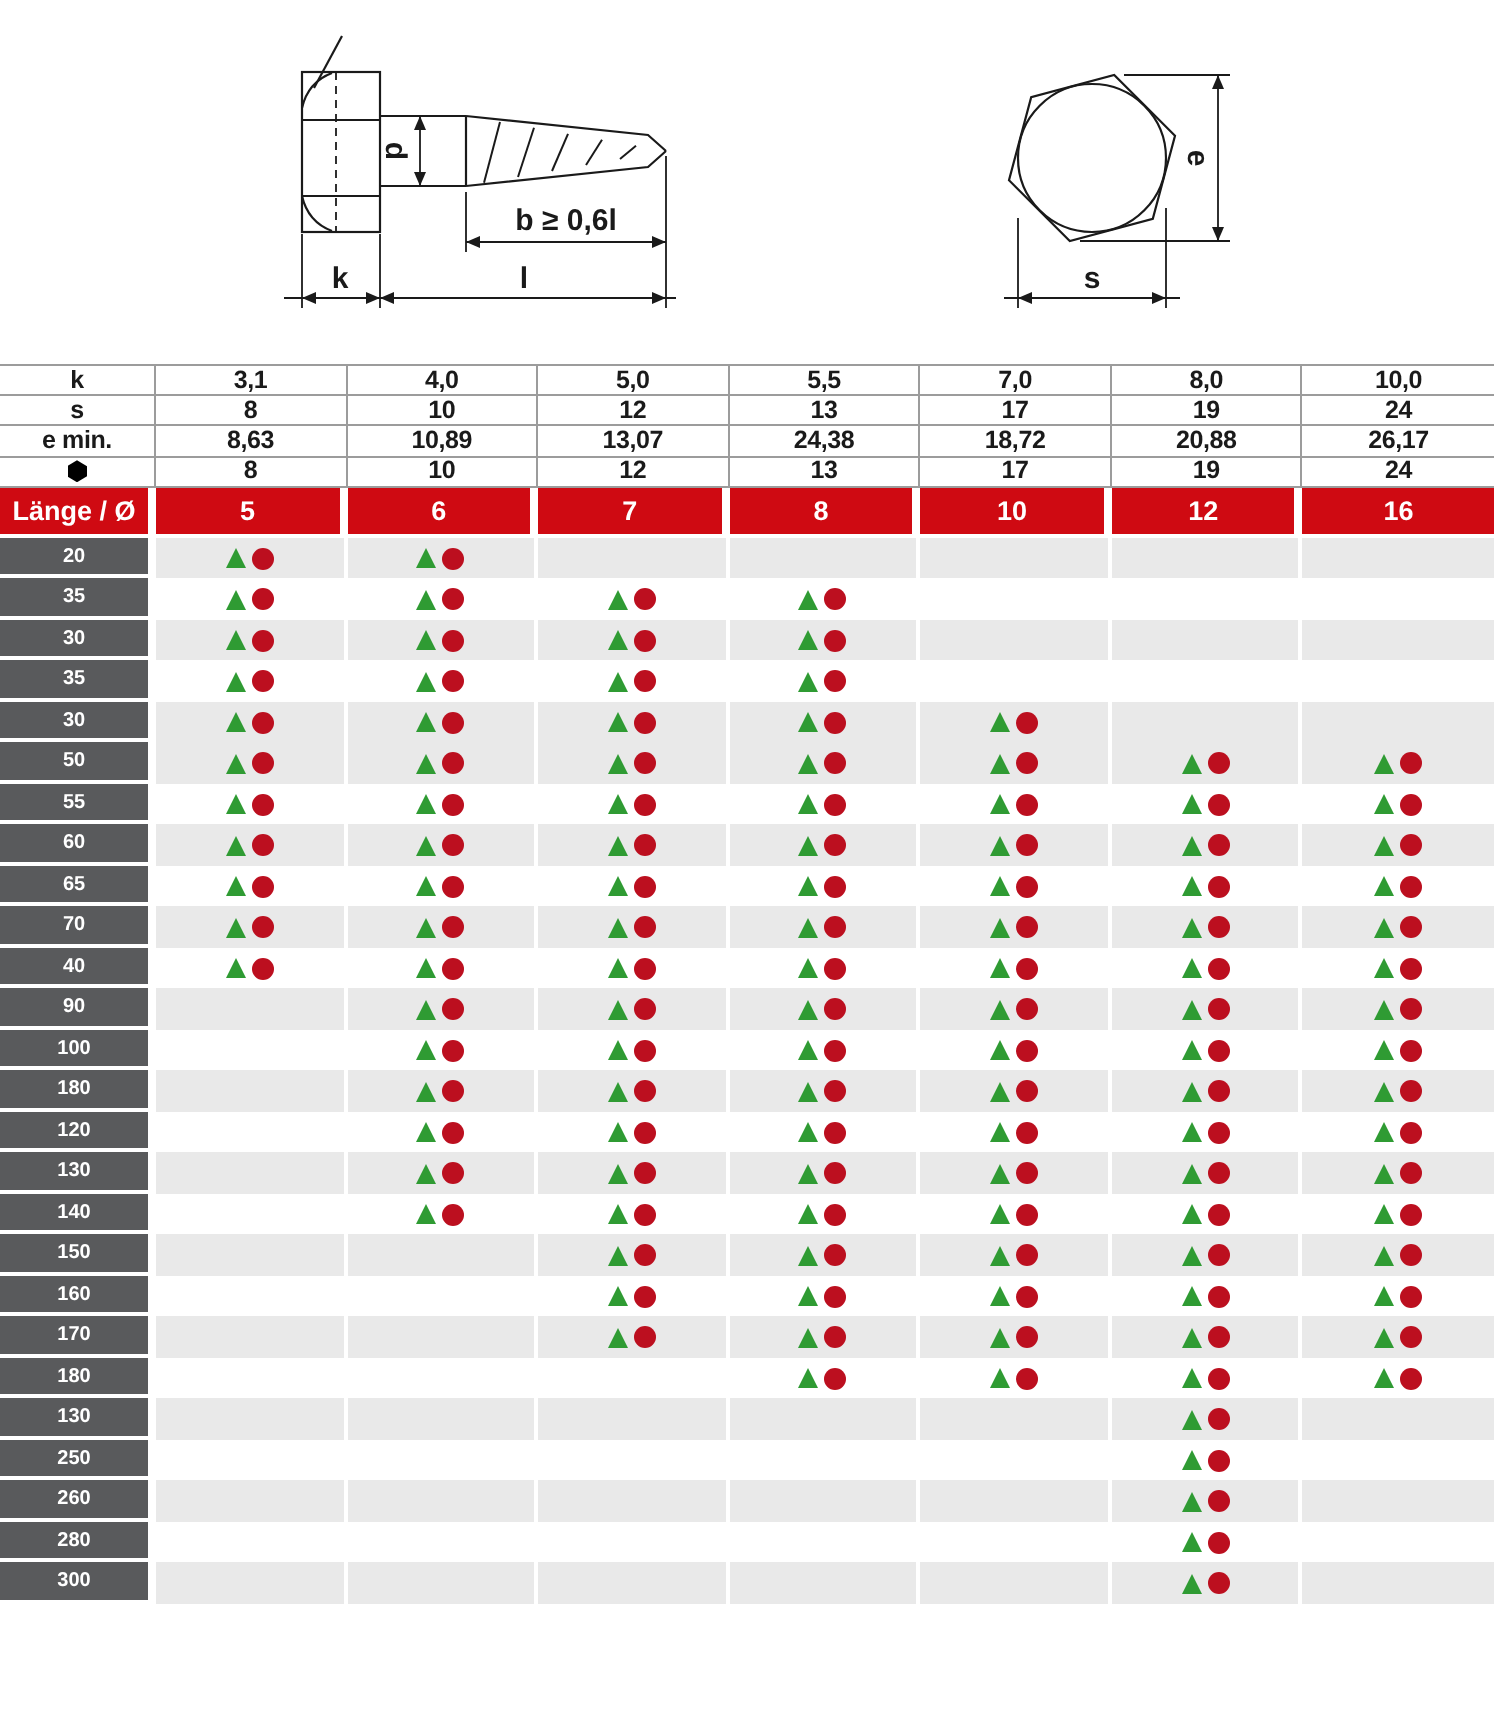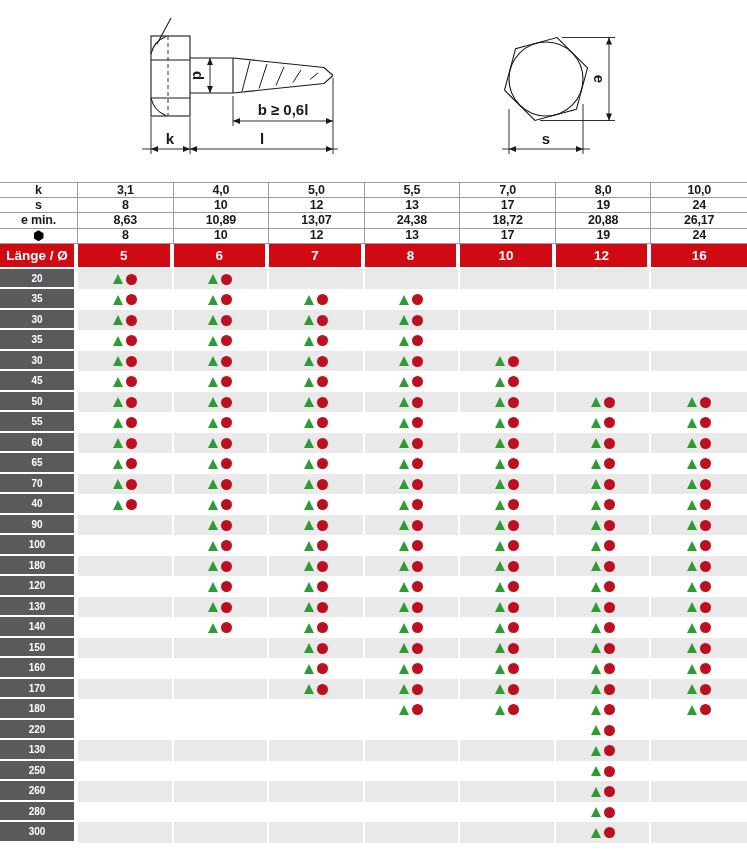--- a/index.html
+++ b/index.html
@@ -288,45 +288,20 @@
           <span class="tri"></span>
           <span class="dot"></span>
         </div>
         <div class="len-cell">
           <span class="tri"></span>
           <span class="dot"></span>
         </div>
         <div class="len-cell"></div>
         <div class="len-cell"></div>
       </div>
-      <div class="len-row">
-        <div class="len-label">45</div>
-        <div class="len-cell">
-          <span class="tri"></span>
-          <span class="dot"></span>
-        </div>
-        <div class="len-cell">
-          <span class="tri"></span>
-          <span class="dot"></span>
-        </div>
-        <div class="len-cell">
-          <span class="tri"></span>
-          <span class="dot"></span>
-        </div>
-        <div class="len-cell">
-          <span class="tri"></span>
-          <span class="dot"></span>
-        </div>
-        <div class="len-cell">
-          <span class="tri"></span>
-          <span class="dot"></span>
-        </div>
-        <div class="len-cell"></div>
-        <div class="len-cell"></div>
-      </div>
       <div class="len-row striped">
         <div class="len-label">50</div>
         <div class="len-cell">
           <span class="tri"></span>
           <span class="dot"></span>
         </div>
         <div class="len-cell">
           <span class="tri"></span>
           <span class="dot"></span>
         </div>
@@ -764,33 +739,20 @@
         </div>
         <div class="len-cell">
           <span class="tri"></span>
           <span class="dot"></span>
         </div>
         <div class="len-cell">
           <span class="tri"></span>
           <span class="dot"></span>
         </div>
       </div>
-      <div class="len-row">
-        <div class="len-label">220</div>
-        <div class="len-cell"></div>
-        <div class="len-cell"></div>
-        <div class="len-cell"></div>
-        <div class="len-cell"></div>
-        <div class="len-cell"></div>
-        <div class="len-cell">
-          <span class="tri"></span>
-          <span class="dot"></span>
-        </div>
-        <div class="len-cell"></div>
-      </div>
       <div class="len-row striped">
         <div class="len-label">130</div>
         <div class="len-cell"></div>
         <div class="len-cell"></div>
         <div class="len-cell"></div>
         <div class="len-cell"></div>
         <div class="len-cell"></div>
         <div class="len-cell">
           <span class="tri"></span>
           <span class="dot"></span>

